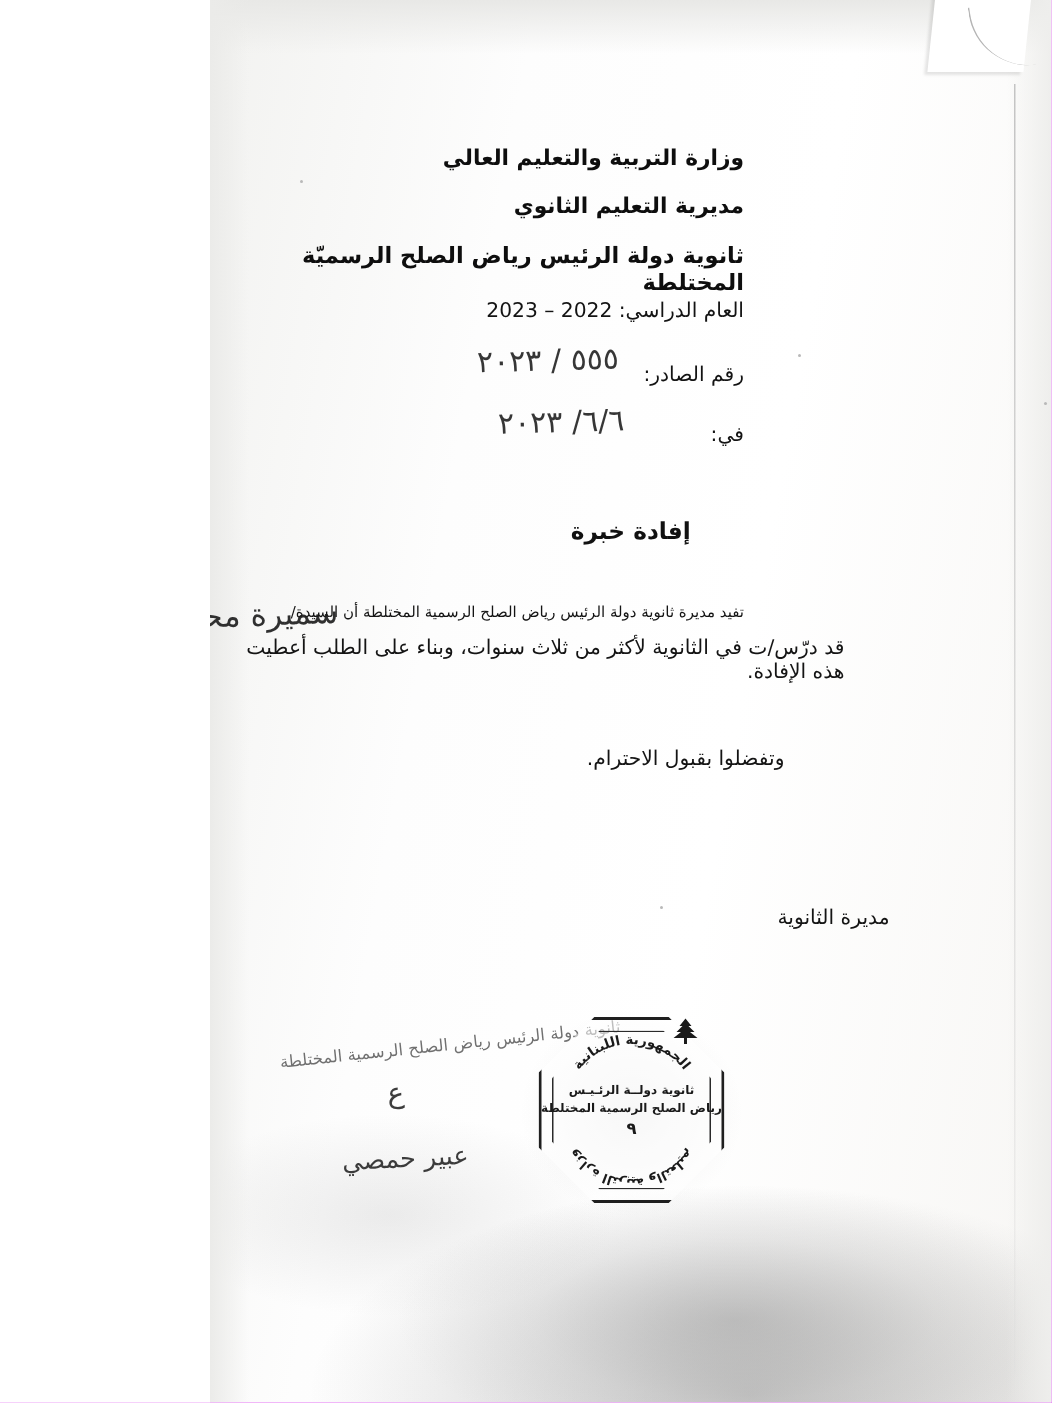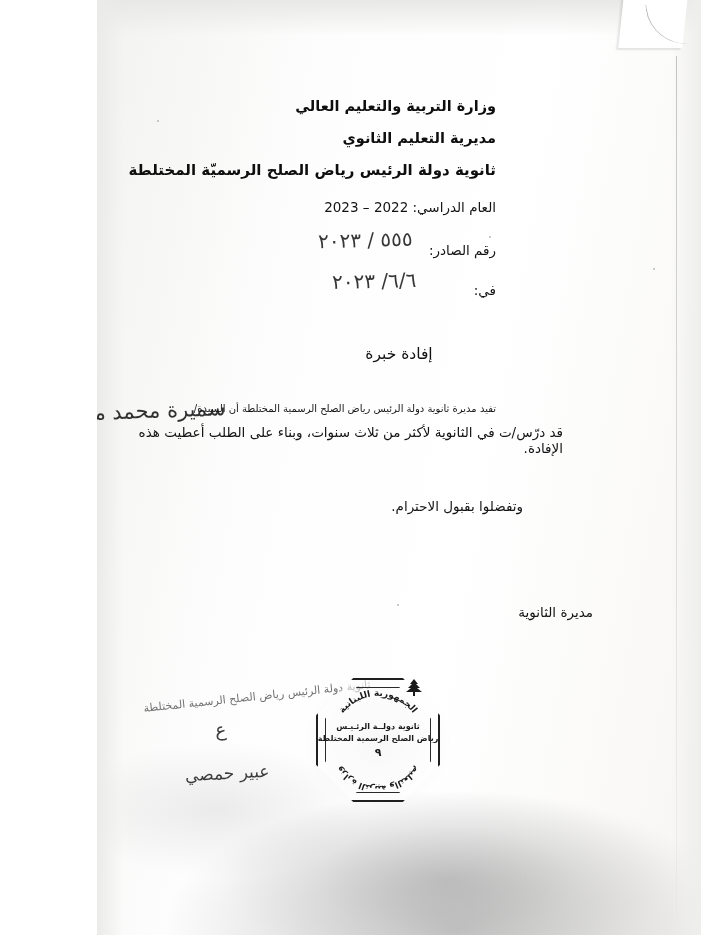--- a/index.html
+++ b/index.html
@@ -5,21 +5,21 @@
   html, body {
     margin: 0;
     padding: 0;
     background: #ffffff;
   }
   body {
     font-family: "DejaVu Sans", sans-serif;
   }
   #page {
     position: relative;
-    width: 604px;
+    width: 561px;
     height: 935px;
     background: #d946ef;
     overflow: hidden;
   }
 
   
   .paper-bg {
     position: absolute;
     inset: 0;
     background:
@@ -173,21 +173,21 @@
     opacity: 0.72;
     transform: rotate(-6deg);
   }
 
   .title {
     position: absolute;
     top: 345px;
     left: 0; right: 0;
     text-align: center;
     font-size: 15.5px;
-    font-weight: normal;
+    font-weight: bold;
   }
   .body-1 {
     position: absolute;
     top: 403px;
     right: 205px;
     font-size: 10px;
     color: #141414;
   }
   .body-2 {
     position: absolute;

